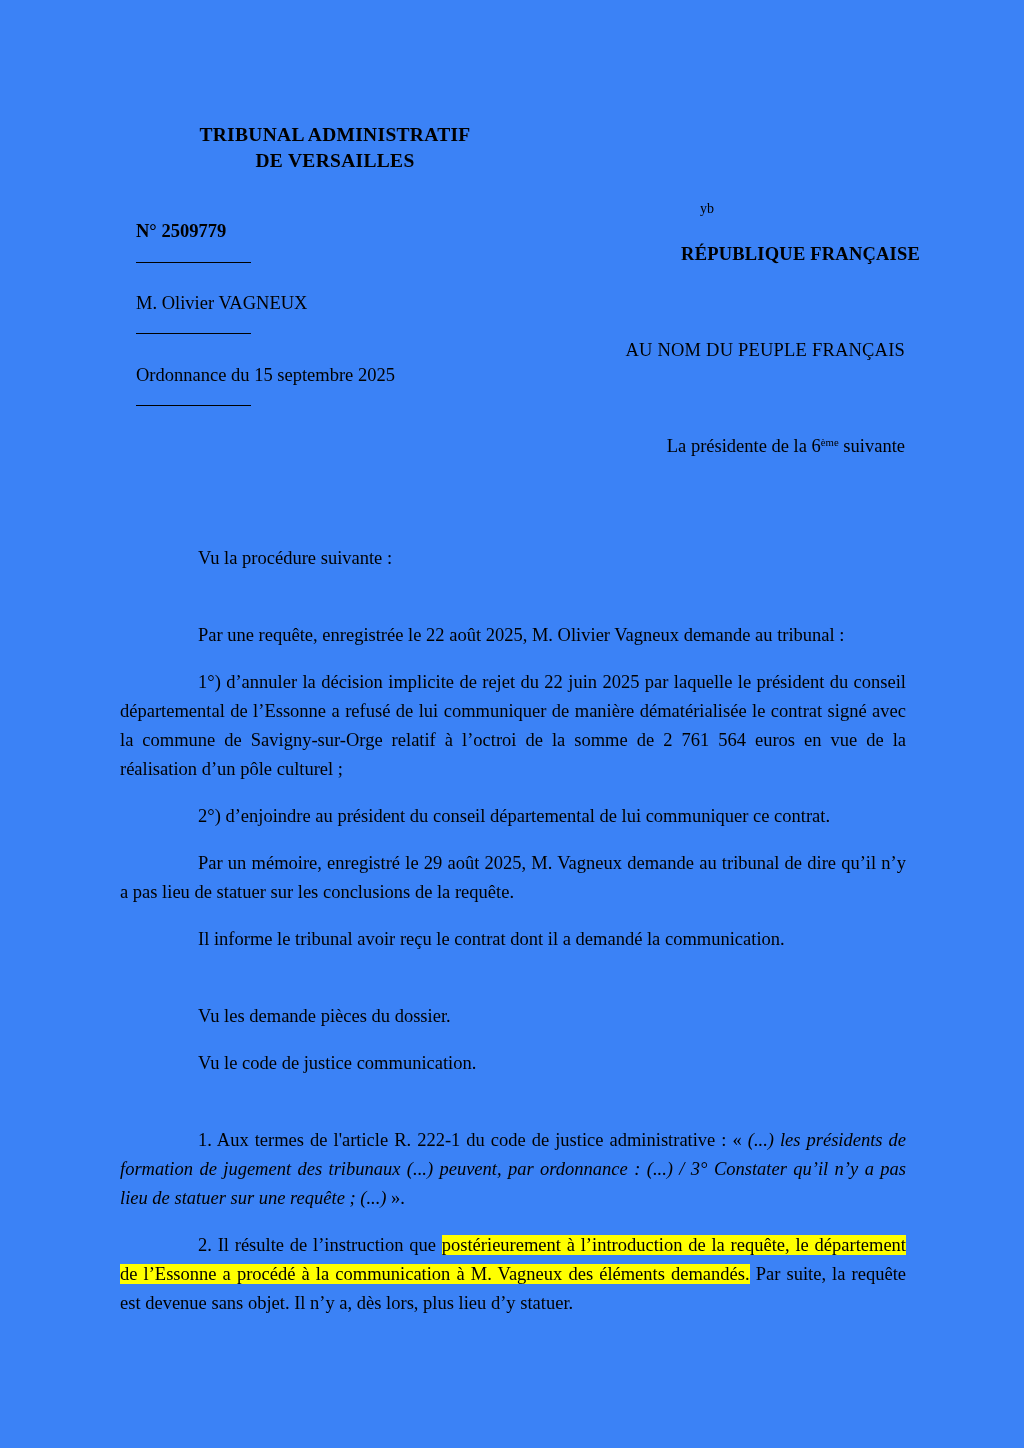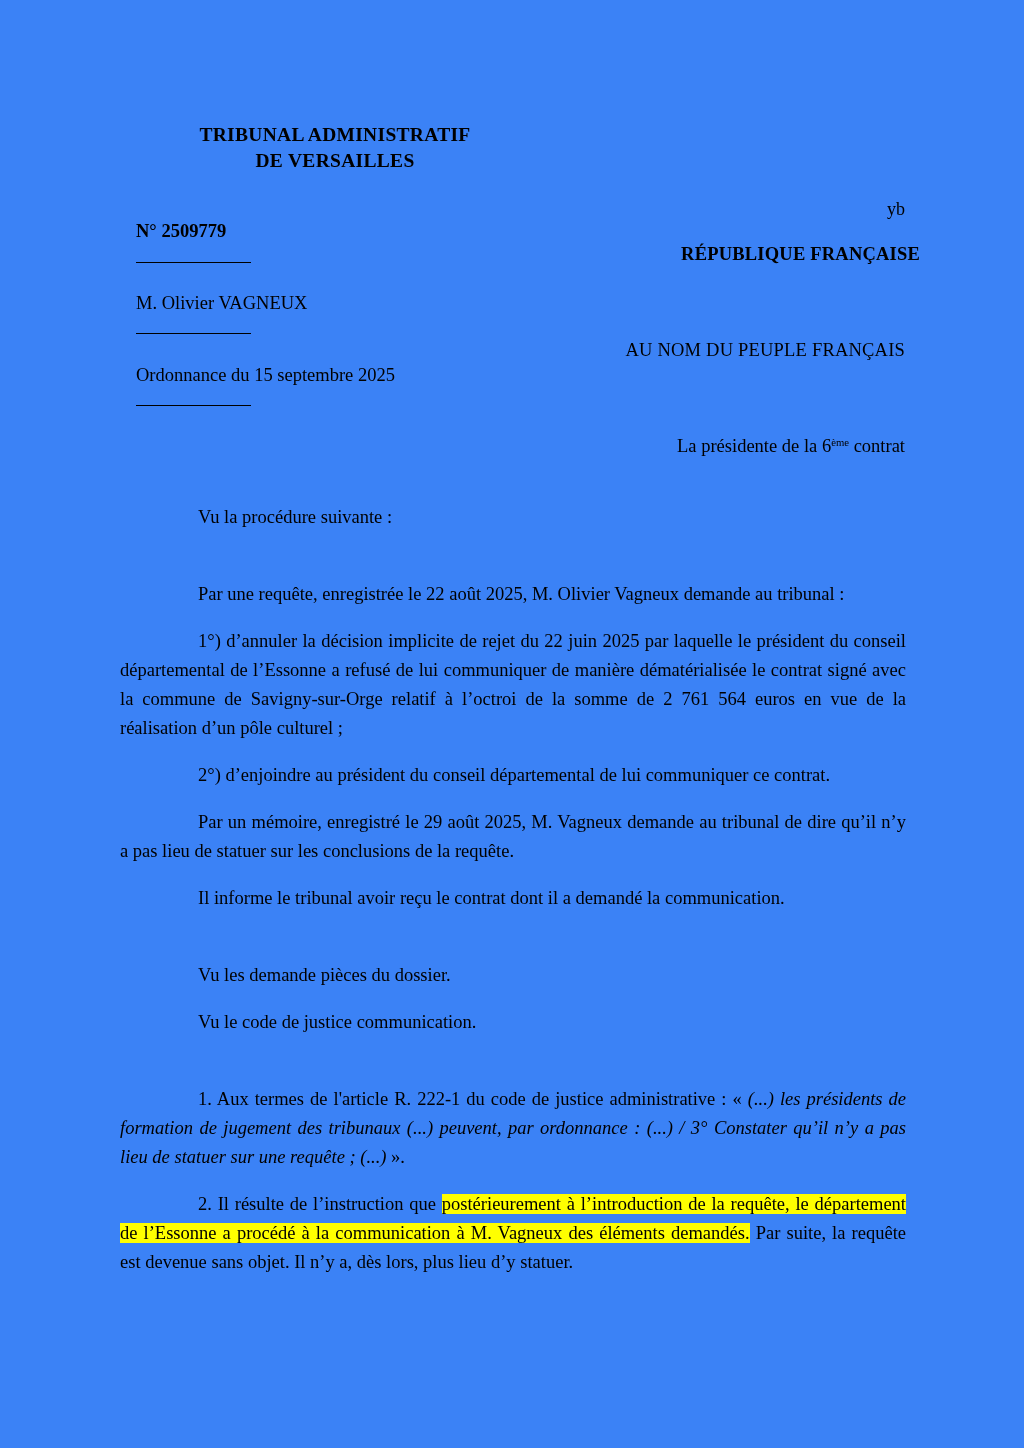--- a/index.html
+++ b/index.html
@@ -37,22 +37,21 @@
     line-height: 26px;
     letter-spacing: 0.3px;
   }
   .court-heading .line { display: block; }
 
   .ref-marker {
     position: absolute;
     left: 700px;
     top: 197px;
     width: 205px;
-    text-align: right;
-    font-size: 18px;
+    font-size: 14px;
     line-height: 24px;
   }
 
   .case-number {
     position: absolute;
     left: 136px;
     top: 219px;
     font-weight: bold;
     font-size: 18.5px;
     line-height: 24px;
@@ -122,21 +121,21 @@
   }
   .rule-1 { top: 262px; }
   .rule-2 { top: 333px; }
   .rule-3 { top: 405px; }
 
   
 
   .body-block {
     position: absolute;
     left: 120px;
-    top: 503px;
+    top: 544px;
     width: 786px;
   }
 
   p.para {
     margin: 0;
     font-size: 18.5px;
     line-height: 29px;
     text-align: justify;
     text-indent: 78px;
     hyphens: none;
@@ -175,21 +174,21 @@
   <div class="party-name">M. Olivier VAGNEUX</div>
 
   <div class="rule rule-2"></div>
 
   <div class="in-name-of">AU NOM DU PEUPLE FRANÇAIS</div>
 
   <div class="order-date">Ordonnance du 15 septembre 2025</div>
 
   <div class="rule rule-3"></div>
 
-  <div class="presiding"><span>La présidente de la 6</span><sup>ème</sup><span> contrat</span></div>
+  <div class="presiding"><span>La présidente de la 6</span><sup>ème</sup><span> suivante</span></div>
 
   <div class="body-block">
 
     <p class="para">Vu la procédure suivante :</p>
 
     <div class="gap-xl"></div>
 
     <p class="para">Par une requête, enregistrée le 22 août 2025, M. Olivier Vagneux demande au tribunal :</p>
 
     <div class="gap-m"></div>

